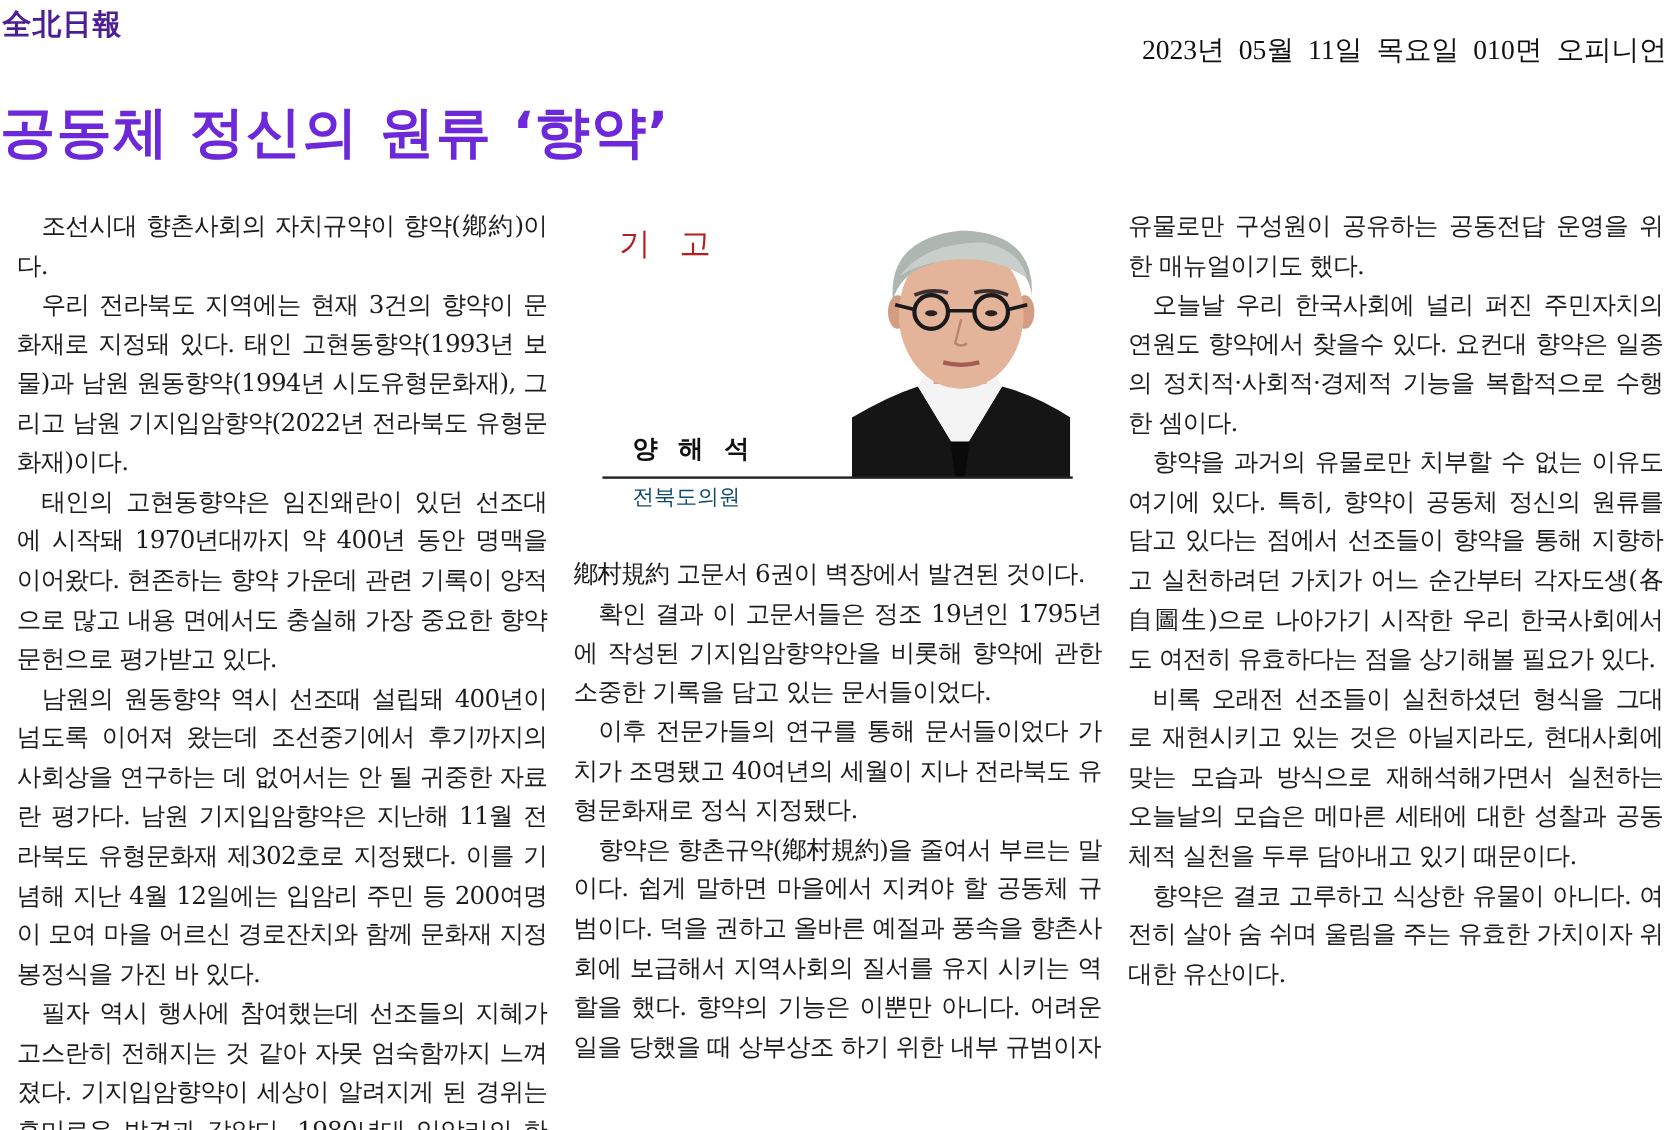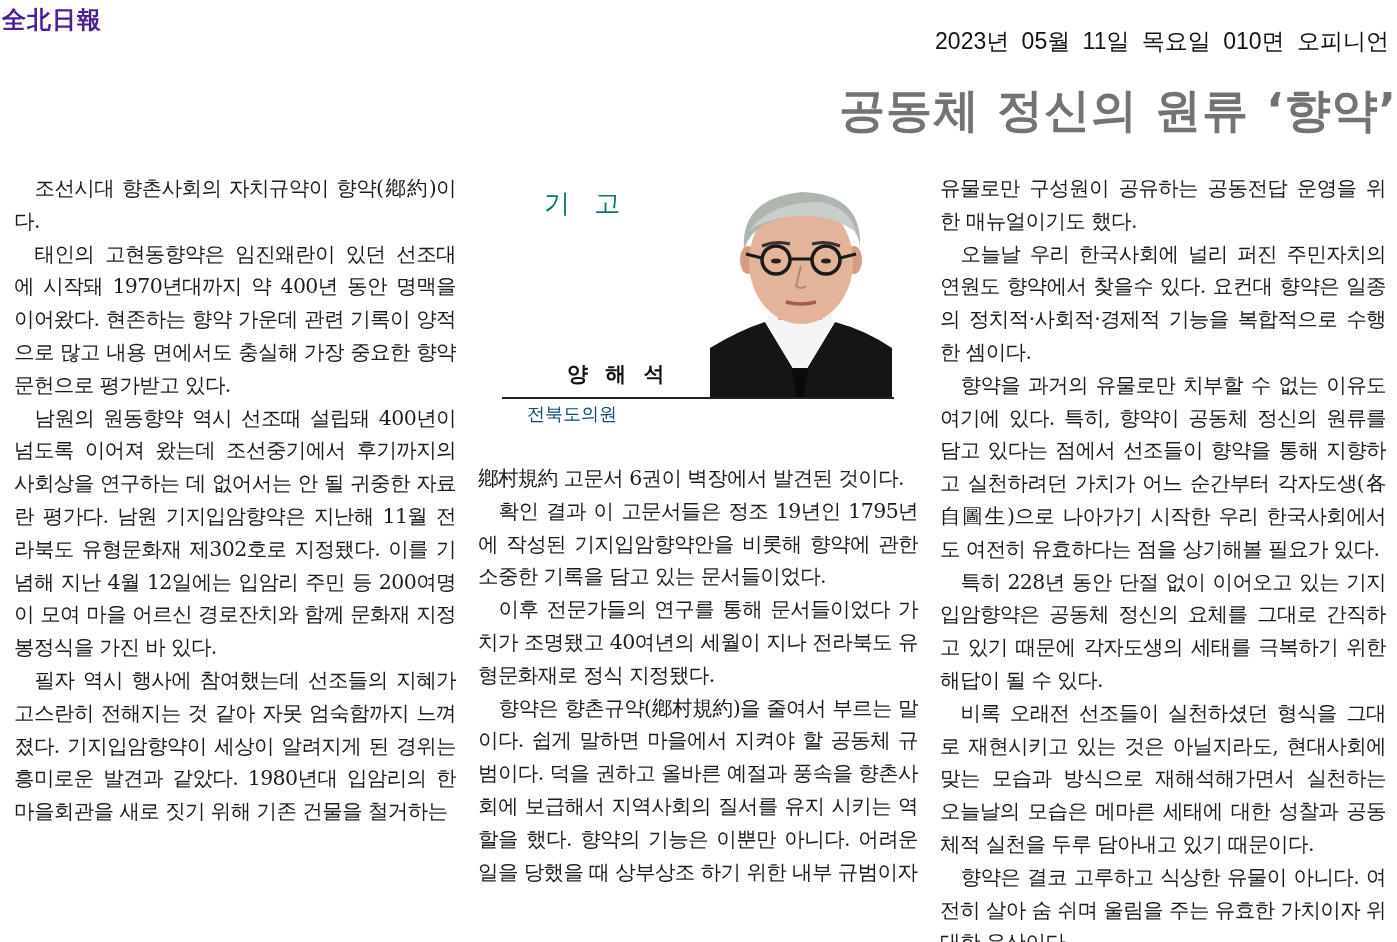--- a/index.html
+++ b/index.html
@@ -7,70 +7,71 @@
     width: 1397px; height: 942px; position: relative; overflow: hidden;
     font-family: "DejaVu Serif", "Liberation Serif", serif; color: #1a1a1a;
   }
   .logo {
     position: absolute; left: 2px; top: 4px;
     font-family: "DejaVu Sans", sans-serif; font-weight: bold; font-size: 24px;
     letter-spacing: 1px; color: #4c1d95;
   }
   .dateline {
     position: absolute; right: 8px; top: 26px;
-    font-family: Liberation Sans, sans-serif; font-size: 23px; color: #111;
+    font-family: Liberation Serif, serif; font-size: 23px; color: #111;
     word-spacing: 6px; white-space: nowrap;
   }
   .headline {
-    position: absolute; left: 0; right: 0; top: 80px; text-align: right;
+    position: absolute; left: 0; right: 0; top: 80px; text-align: left;
     font-family: "DejaVu Sans", sans-serif; font-weight: bold; font-size: 46px;
-    color: #737373; letter-spacing: 1px;
+    color: #6d28d9; letter-spacing: 1px;
   }
   .col {
     position: absolute; font-size: 20.5px; line-height: 32.8px;
     text-align: justify; color: #1c1c1c; letter-spacing: -0.6px;
   }
   .col p { margin: 0; text-indent: 1em; }
   .col p.noindent { text-indent: 0; }
   .col1 { left: 14px; top: 172px; width: 442px; }
   .col2 { left: 478px; top: 462px; width: 440px; }
   .col3 { left: 940px; top: 172px; width: 446px; }
 
   .kigo {
-    position: absolute; left: 544px; top: 186px;
-    font-family: "DejaVu Sans", sans-serif; font-size: 26px; color: #0f766e;
+    position: absolute; left: 516px; top: 186px;
+    font-family: "DejaVu Sans", sans-serif; font-size: 26px; color: #b91c1c;
     letter-spacing: 8px; font-weight: 500;
   }
   .photo {
     position: absolute; left: 710px; top: 180px; width: 182px; height: 218px;
     overflow: hidden; background: #fff;
   }
   .author-name {
     position: absolute; left: 527px; top: 360px;
     font-family: "DejaVu Sans", sans-serif; font-weight: bold; font-size: 21px;
-    letter-spacing: 5px; color: #111; margin-left: 40px;
+    letter-spacing: 5px; color: #111;
   }
   .author-rule {
     position: absolute; left: 502px; top: 397px; width: 392px; height: 1.5px; background: #222;
   }
   .author-title {
     position: absolute; left: 527px; top: 402px;
     font-family: "DejaVu Sans", sans-serif; font-size: 18px; color: #0c4a6e;
   }
 </style>
 </head>
 <body>
 
 <div class="logo">全北日報</div>
 <div class="dateline">2023년 05월 11일 목요일 010면 오피니언</div>
 
 <div class="headline">공동체 정신의 원류 ‘향약’</div>
 
 <div class="col col1">
   <p>조선시대 향촌사회의 자치규약이 향약(鄕約)이다.</p>
+  <p>우리 전라북도 지역에는 현재 3건의 향약이 문화재로 지정돼 있다. 태인 고현동향약(1993년 보물)과 남원 원동향약(1994년 시도유형문화재), 그리고 남원 기지입암향약(2022년 전라북도 유형문화재)이다.</p>
   <p>태인의 고현동향약은 임진왜란이 있던 선조대에 시작돼 1970년대까지 약 400년 동안 명맥을 이어왔다. 현존하는 향약 가운데 관련 기록이 양적으로 많고 내용 면에서도 충실해 가장 중요한 향약 문헌으로 평가받고 있다.</p>
   <p>남원의 원동향약 역시 선조때 설립돼 400년이 넘도록 이어져 왔는데 조선중기에서 후기까지의 사회상을 연구하는 데 없어서는 안 될 귀중한 자료란 평가다. 남원 기지입암향약은 지난해 11월 전라북도 유형문화재 제302호로 지정됐다. 이를 기념해 지난 4월 12일에는 입암리 주민 등 200여명이 모여 마을 어르신 경로잔치와 함께 문화재 지정 봉정식을 가진 바 있다.</p>
   <p>필자 역시 행사에 참여했는데 선조들의 지혜가 고스란히 전해지는 것 같아 자못 엄숙함까지 느껴졌다. 기지입암향약이 세상이 알려지게 된 경위는 흥미로운 발견과 같았다. 1980년대 입암리의 한 마을회관을 새로 짓기 위해 기존 건물을 철거하는</p>
 </div>
 
 <div class="kigo">기 고</div>
 <div class="photo">
   <svg width="182" height="218" viewBox="0 0 182 218">
     <rect x="0" y="0" width="182" height="218" fill="#ffffff"></rect>
 
@@ -115,16 +116,15 @@
   <p class="noindent">鄕村規約 고문서 6권이 벽장에서 발견된 것이다.</p>
   <p>확인 결과 이 고문서들은 정조 19년인 1795년에 작성된 기지입암향약안을 비롯해 향약에 관한 소중한 기록을 담고 있는 문서들이었다.</p>
   <p>이후 전문가들의 연구를 통해 문서들이었다 가치가 조명됐고 40여년의 세월이 지나 전라북도 유형문화재로 정식 지정됐다.</p>
   <p>향약은 향촌규약(鄕村規約)을 줄여서 부르는 말이다. 쉽게 말하면 마을에서 지켜야 할 공동체 규범이다. 덕을 권하고 올바른 예절과 풍속을 향촌사회에 보급해서 지역사회의 질서를 유지 시키는 역할을 했다. 향약의 기능은 이뿐만 아니다. 어려운 일을 당했을 때 상부상조 하기 위한 내부 규범이자</p>
 </div>
 
 <div class="col col3">
   <p class="noindent">유물로만 구성원이 공유하는 공동전답 운영을 위한 매뉴얼이기도 했다.</p>
   <p>오늘날 우리 한국사회에 널리 퍼진 주민자치의 연원도 향약에서 찾을수 있다. 요컨대 향약은 일종의 정치적·사회적·경제적 기능을 복합적으로 수행한 셈이다.</p>
   <p>향약을 과거의 유물로만 치부할 수 없는 이유도 여기에 있다. 특히, 향약이 공동체 정신의 원류를 담고 있다는 점에서 선조들이 향약을 통해 지향하고 실천하려던 가치가 어느 순간부터 각자도생(各自圖生)으로 나아가기 시작한 우리 한국사회에서도 여전히 유효하다는 점을 상기해볼 필요가 있다.</p>
-  <p>특히 228년 동안 단절 없이 이어오고 있는 기지입암향약은 공동체 정신의 요체를 그대로 간직하고 있기 때문에 각자도생의 세태를 극복하기 위한 해답이 될 수 있다.</p>
   <p>비록 오래전 선조들이 실천하셨던 형식을 그대로 재현시키고 있는 것은 아닐지라도, 현대사회에 맞는 모습과 방식으로 재해석해가면서 실천하는 오늘날의 모습은 메마른 세태에 대한 성찰과 공동체적 실천을 두루 담아내고 있기 때문이다.</p>
   <p>향약은 결코 고루하고 식상한 유물이 아니다. 여전히 살아 숨 쉬며 울림을 주는 유효한 가치이자 위대한 유산이다.</p>
 </div>
 
 </body></html>

